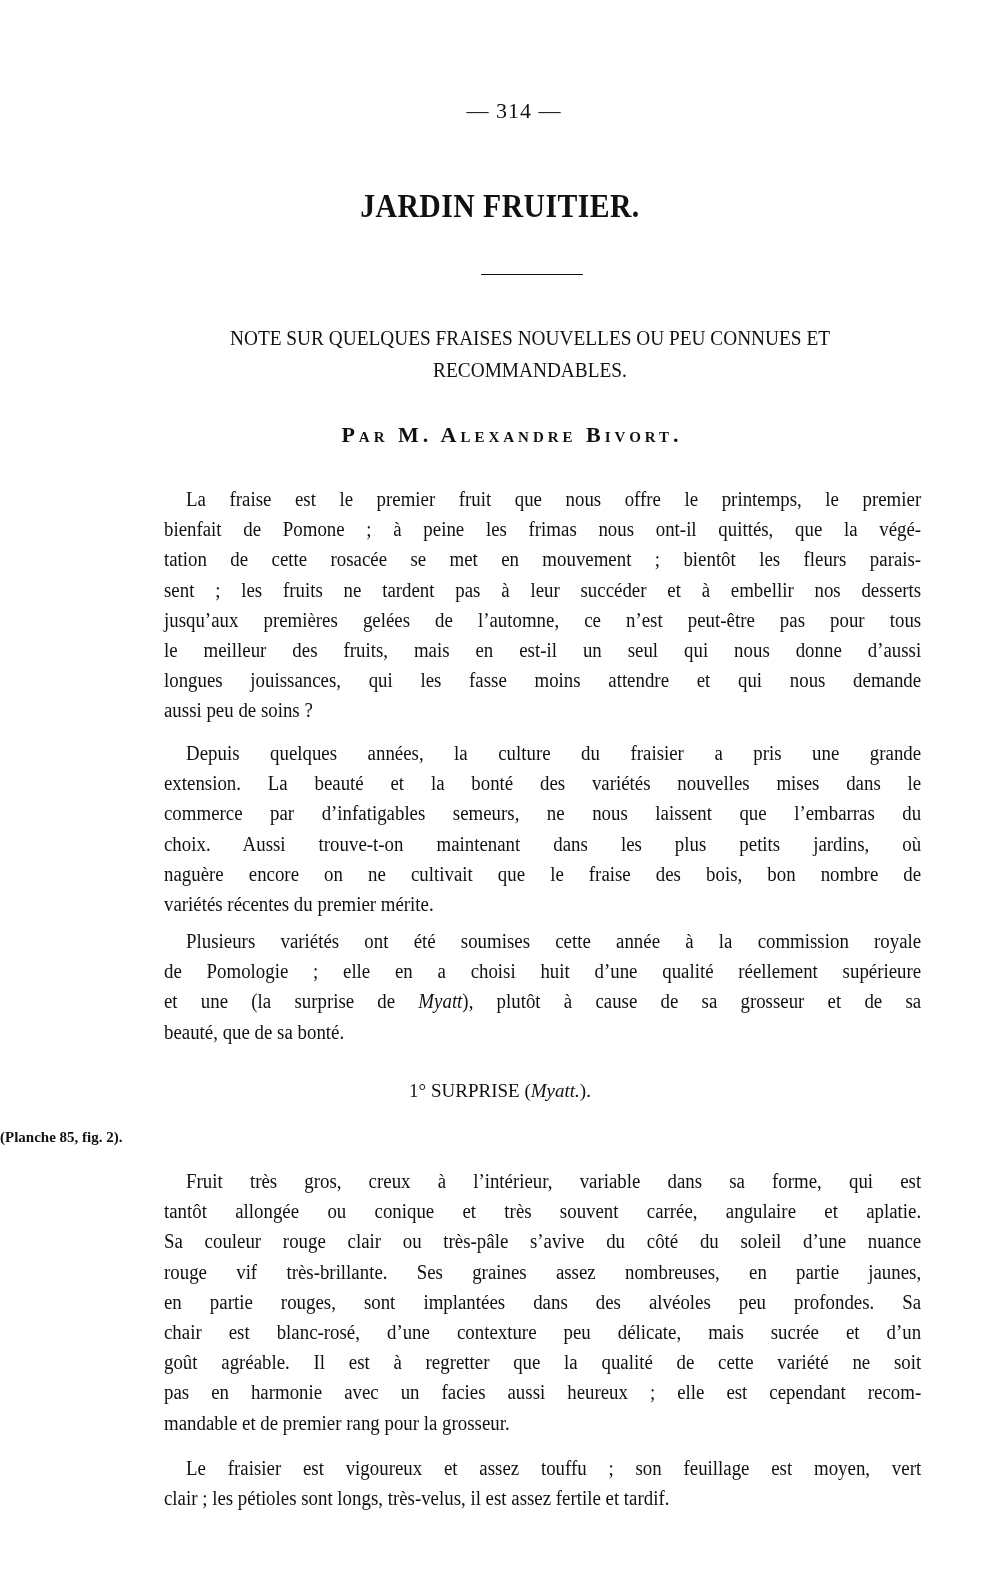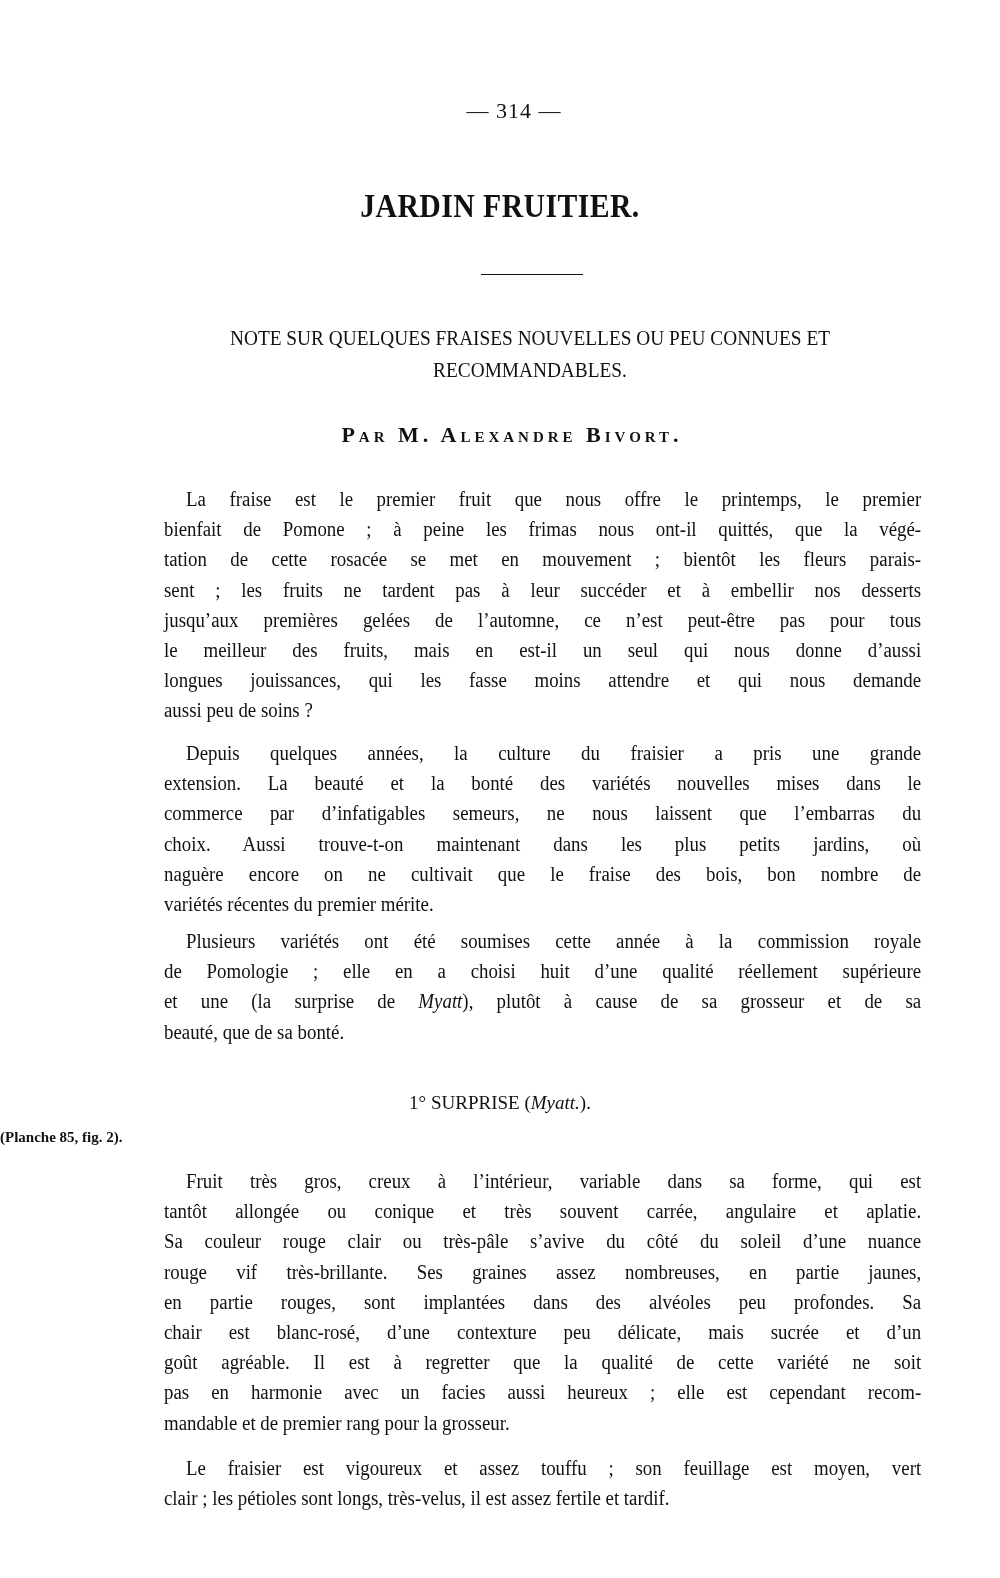--- a/index.html
+++ b/index.html
@@ -11,21 +11,21 @@
     .author { position: absolute; top: 422px; left: 12px; width: 1000px; text-align: center; font-size: 22px; letter-spacing: 4px; font-variant: small-caps; font-weight: bold; }
     .text { position: absolute; left: 164px; width: 758px; font-size: 20.5px; }
     .line { display: block; height: 30.2px; line-height: 30.2px; white-space: nowrap; text-align: justify; text-align-last: justify; transform: scaleX(0.92); transform-origin: left center; width: 823px; }
     .line.last { text-align-last: left; }
     .line.indent { padding-left: 24px; width: 799px; }
     .p1 { top: 484px; }
     .p2 { top: 738px; }
     .p3 { top: 926px; }
     .p4 { top: 1166px; }
     .p5 { top: 1453px; }
-    .section-head { position: absolute; top: 1080px; left: 0; width: 1000px; text-align: center; font-size: 19px; margin-top: 12px; }
+    .section-head { position: absolute; top: 1080px; left: 0; width: 1000px; text-align: center; font-size: 19px; }
     .section-sub { position: absolute; top: 1129px; left: 0; width: 1000px; text-align: left; font-size: 15px; font-weight: bold; }
     i { font-style: italic; }
   </style>
 </head>
 <body>
 
 <div class="page-number">— 314 —</div>
 <div class="title">JARDIN FRUITIER.</div>
 <div class="rule"></div>
 

